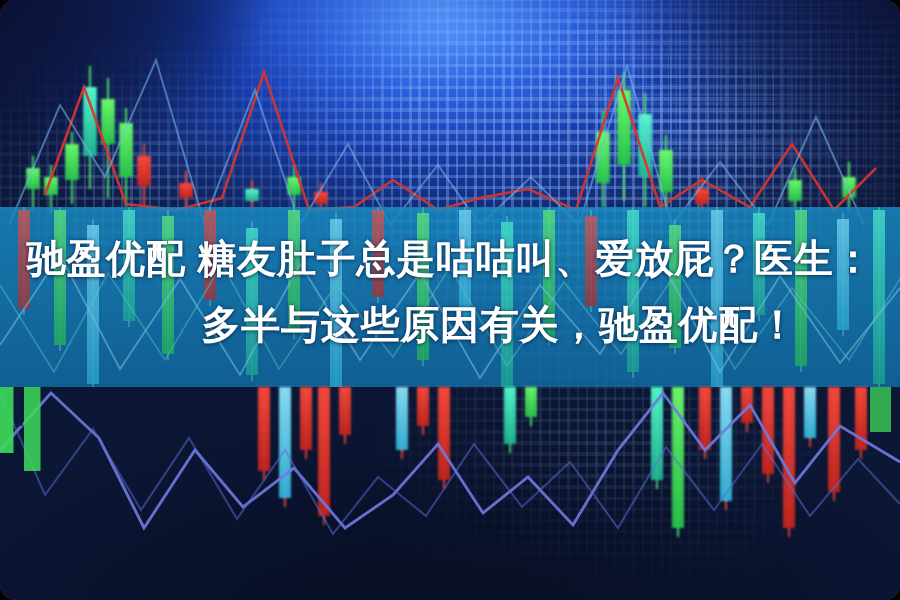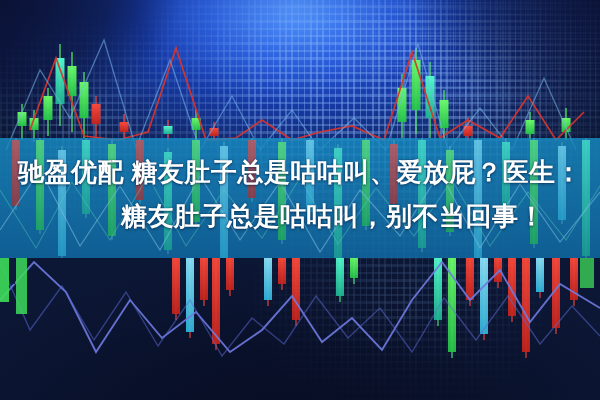--- a/index.html
+++ b/index.html
@@ -3,20 +3,21 @@
 <meta charset="utf-8">
 <title>banner</title>
 <style>
   html,body{margin:0;padding:0;background:#000;}
   #stage{
     position:relative;
     width:600px;height:400px;
     overflow:hidden;
     font-family:"Liberation Sans","DejaVu Sans",sans-serif;
     background:#b91c1c;
+    border-radius:10px;
   }
   .layer{position:absolute;inset:0;}
 
   
   #bg-base{
     background:
       radial-gradient(ellipse 62% 48% at 50% 6%, #2a63ef 0%, #1f4ccf 22%, #163aa6 42%, #122a72 64%, #0e1c49 82%, #0c1735 100%);
   }
   #bg-corner-dark{
     background:
@@ -278,16 +279,16 @@
 
   <svg class="chart" aria-hidden="true" viewBox="0 0 600 400">
     <rect x="0" y="258" width="9" height="44" fill="#3ddc5a" opacity=".9"></rect>
     <rect x="10" y="258" width="5" height="26" fill="#0d1b3c" opacity=".9"></rect>
     <rect x="16" y="258" width="11" height="56" fill="#3ddc5a" opacity=".85"></rect>
     <rect x="580" y="258" width="14" height="30" fill="#3ddc5a" opacity=".75"></rect>
   </svg>
 
   <div id="headline">
     <span class="l1">驰盈优配 糖友肚子总是咕咕叫、爱放屁？医生：</span>
-    <span class="l2">糖友肚子总是咕咕叫，别不当回事！</span>
+    <span class="l2">多半与这些原因有关，驰盈优配！</span>
   </div>
 
 </div>
 
 </body></html>

